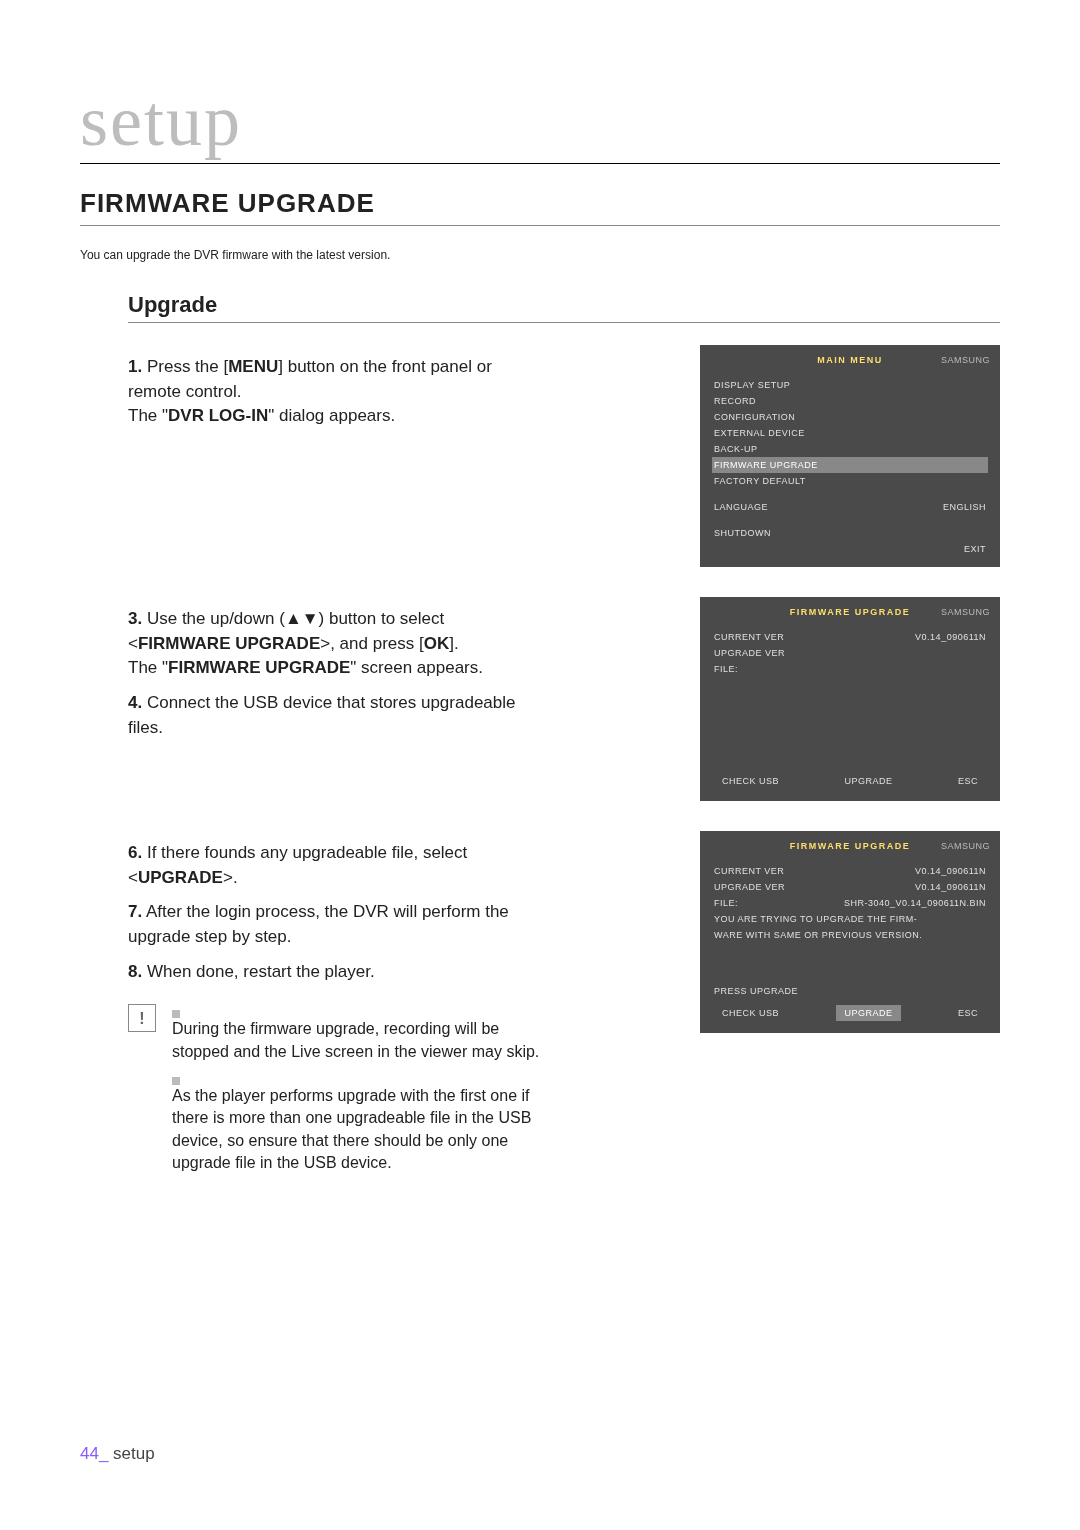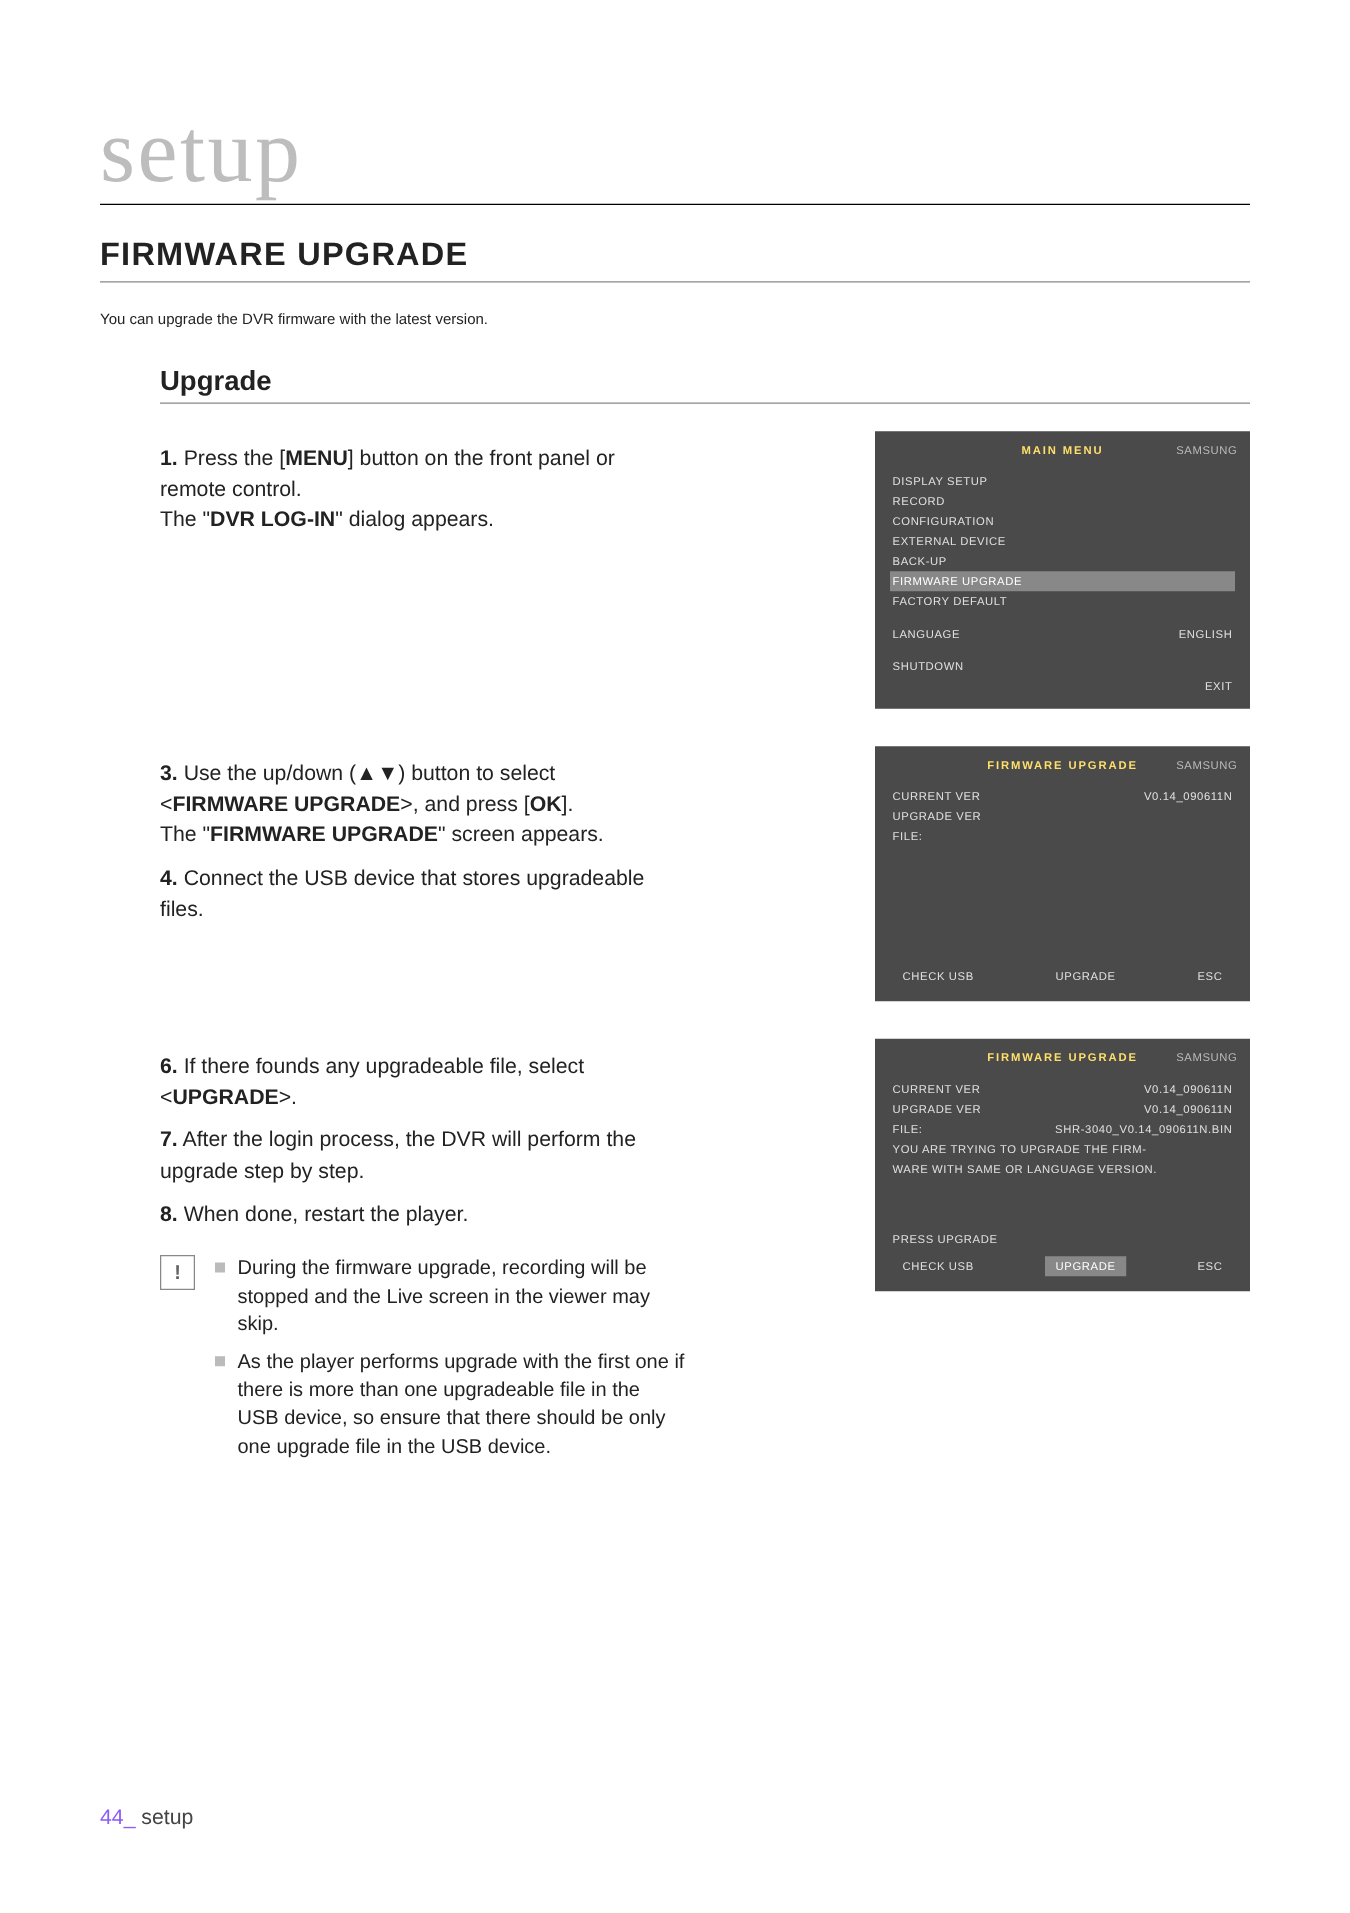--- a/index.html
+++ b/index.html
@@ -134,20 +134,21 @@
   }
   .notebody {
     font-size: 16px;
     line-height: 1.4;
     width: 400px;
   }
   .notebody .bullet {
     display: flex;
     align-items: flex-start;
     margin-bottom: 8px;
+    flex-direction: column;
   }
   .notebody .sq {
     width: 8px;
     height: 8px;
     background: #bbb;
     margin: 6px 10px 0 0;
     flex-shrink: 0;
   }
   .footer {
     position: absolute;
@@ -303,21 +304,21 @@
           <span>V0.14_090611N</span>
         </div>
         <div class="row">
           <span>FILE:</span>
           <span>SHR-3040_V0.14_090611N.BIN</span>
         </div>
         <div class="row">
             <span>YOU ARE TRYING TO UPGRADE THE FIRM-</span>
           </div>
         <div class="row">
-            <span>WARE WITH SAME OR LANGUAGE VERSION.</span>
+            <span>WARE WITH SAME OR PREVIOUS VERSION.</span>
           </div>
         <div style="height:40px"></div>
         <div class="row">
             <span>PRESS UPGRADE</span>
           </div>
         <div class="btnrow">
           <span class="btn">CHECK USB</span>
           <span class="btn btnsel">UPGRADE</span>
           <span class="btn">ESC</span>
         </div>

